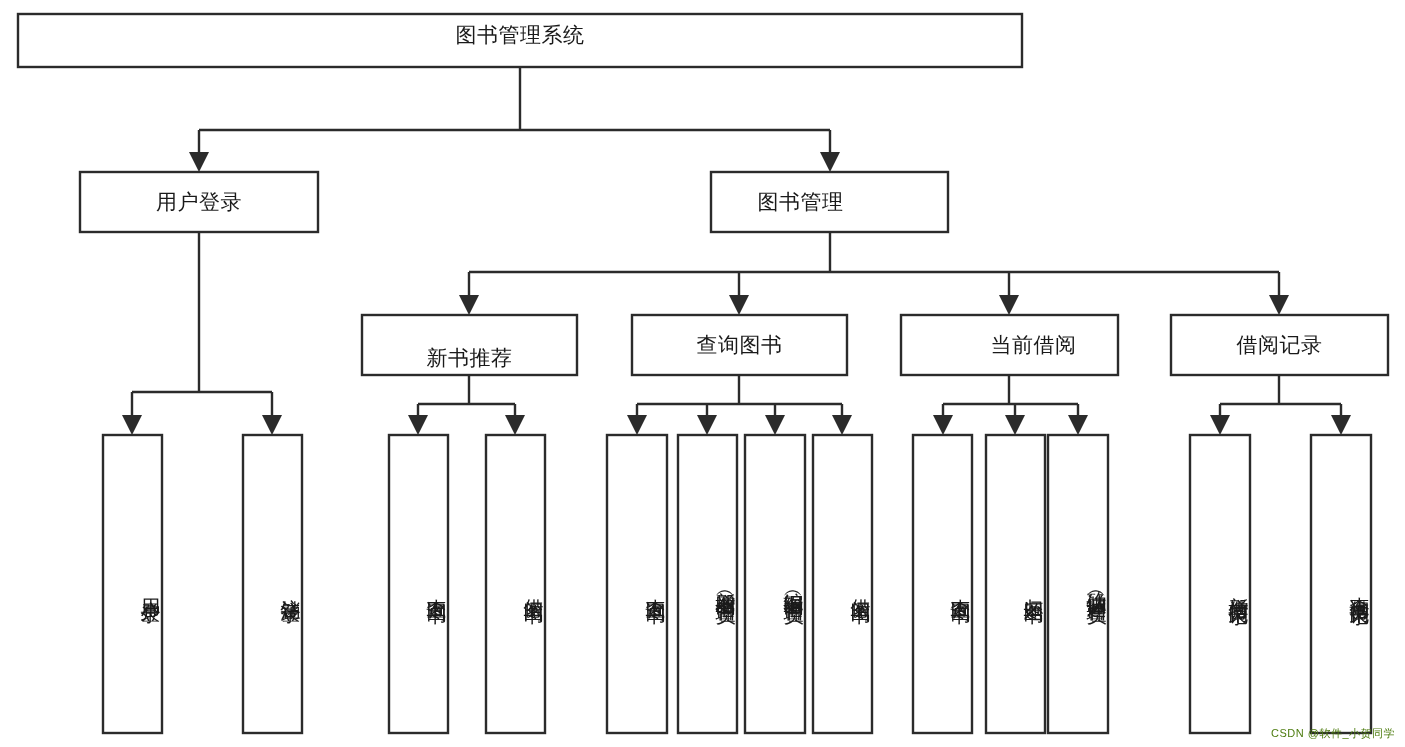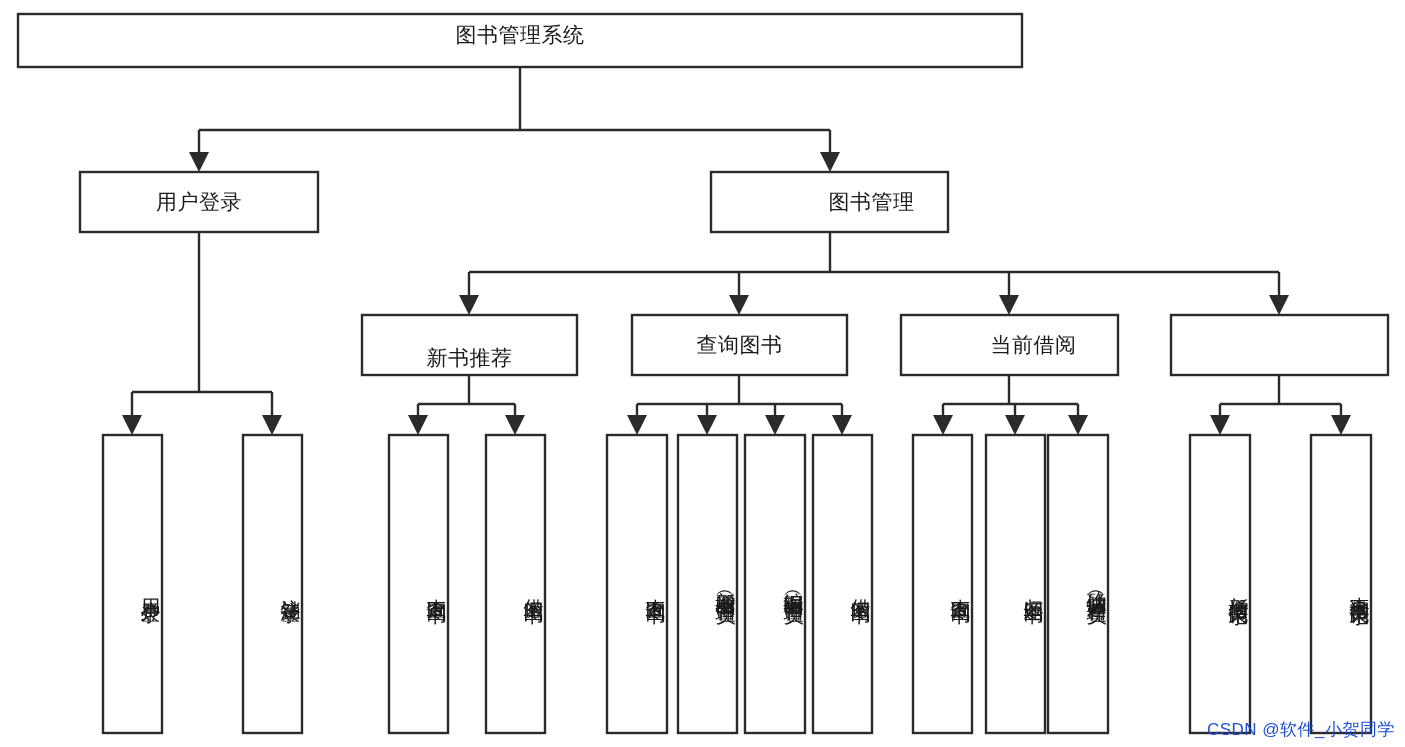--- a/index.html
+++ b/index.html
@@ -61,22 +61,22 @@
     align-items: flex-start;
     justify-content: center;
     padding-top: 6px;
     box-sizing: border-box;
     white-space: normal;
   }
   .watermark {
     position: absolute;
     right: 10px;
     bottom: 6px;
-    color: #1d4ed8;
-    font-size: 17px;
+    color: #4d7c0f;
+    font-size: 11px;
     letter-spacing: 0.5px;
     font-family: "Liberation Sans", "DejaVu Sans", sans-serif;
     pointer-events: none;
   }
 </style>
 </head>
 <body>
 
 <div id="chart-root">
 
@@ -156,25 +156,26 @@
       <rect class="node-box" x="986" y="435" width="59" height="298"></rect>
       <rect class="node-box" x="1048" y="435" width="60" height="298"></rect>
       <rect class="node-box" x="1190" y="435" width="60" height="298"></rect>
       <rect class="node-box" x="1311" y="435" width="60" height="298"></rect>
     </g>
   </svg>
 
   <div class="node-label" style="left:18px; top:14px; width:1004px; height:43px;">图书管理系统</div>
 
   <div class="node-label" style="left:80px; top:172px; width:238px; height:60px;">用户登录</div>
-  <div class="node-label" style="left:753px; top:172px; width:237px; height:60px;text-align:center;">图书管理</div>
+  <div class="node-label" style="left:682px; top:172px; width:237px; height:60px;text-align:center;">图书管理</div>
 
   <div class="node-label" style="left:362px; top:315px; width:215px; height:60px;margin-top:13px;">新书推荐</div>
   <div class="node-label" style="left:632px; top:315px; width:215px; height:60px;">查询图书</div>
   <div class="node-label" style="left:925px; top:315px; width:217px; height:60px;">当前借阅</div>
+  <div class="node-label" style="left:1171px; top:315px; width:217px; height:60px;">借阅记录</div>
 
   <div class="node-label vertical" style="left:103px; top:435px; width:59px; height:298px;">用户登录</div>
   <div class="node-label vertical" style="left:243px; top:435px; width:59px; height:298px;">注销登录</div>
   <div class="node-label vertical" style="left:389px; top:435px; width:59px; height:298px;">查询图书</div>
   <div class="node-label vertical" style="left:486px; top:435px; width:59px; height:298px;">借阅图书</div>
   <div class="node-label vertical" style="left:607px; top:435px; width:60px; height:298px;">查询图书</div>
   <div class="node-label vertical" style="left:678px; top:435px; width:59px; height:298px; padding-top:2px;">新增图书（管理员）</div>
   <div class="node-label vertical" style="left:745px; top:435px; width:60px; height:298px; padding-top:2px;">编辑图书（管理员）</div>
   <div class="node-label vertical" style="left:813px; top:435px; width:59px; height:298px;">借阅图书</div>
   <div class="node-label vertical" style="left:913px; top:435px; width:59px; height:298px;">查询图书</div>

